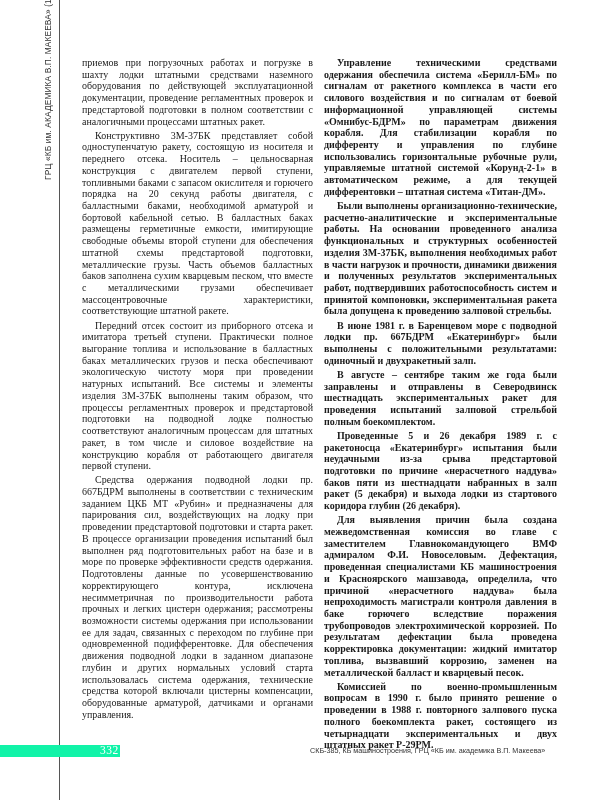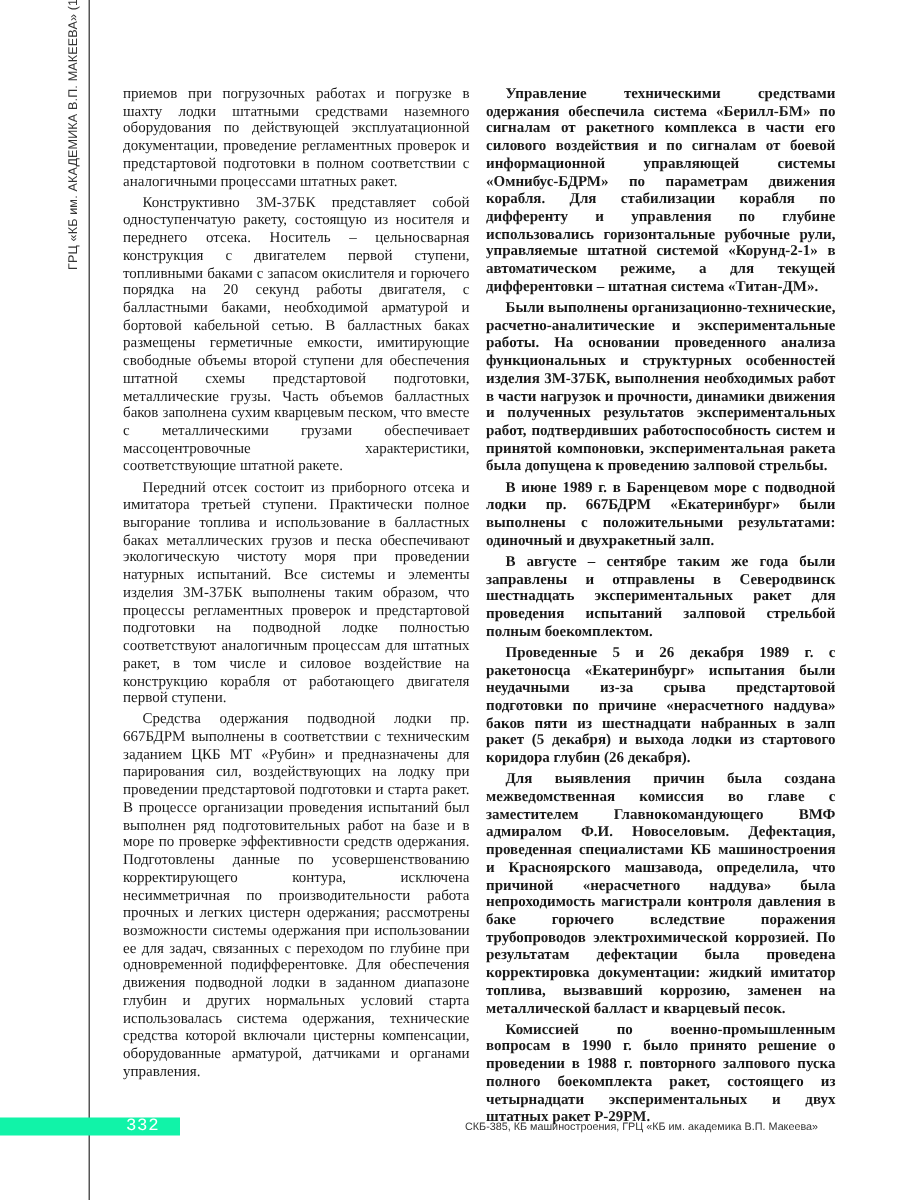--- a/index.html
+++ b/index.html
@@ -53,23 +53,23 @@
     .page-bar {
       position: absolute;
       left: 0;
       top: 745px;
       width: 120px;
       height: 12px;
       background: #11f3a8;
     }
     .page-number {
       position: absolute;
-      left: 84px;
+      left: 100px;
       top: 744px;
-      font-family: Liberation Mono, monospace;
+      font-family: Liberation Serif, serif;
       font-size: 11.5px;
       color: #ffffff;
       letter-spacing: 0.5px;
     }
     .footer-text {
       position: absolute;
       left: 310px;
       top: 746px;
       font-family: Liberation Sans, sans-serif;
       font-size: 7.2px;
@@ -87,21 +87,21 @@
 <div class="column col-left">
   <p class="cont">приемов при погрузочных работах и погрузке в шахту лодки штатными средствами наземного оборудования по действующей эксплуатационной документации, проведение регламентных проверок и предстартовой подготовки в полном соответствии с аналогичными процессами штатных ракет.</p>
   <p>Конструктивно 3М-37БК представляет собой одноступенчатую ракету, состоящую из носителя и переднего отсека. Носитель – цельносварная конструкция с двигателем первой ступени, топливными баками с запасом окислителя и горючего порядка на 20 секунд работы двигателя, с балластными баками, необходимой арматурой и бортовой кабельной сетью. В балластных баках размещены герметичные емкости, имитирующие свободные объемы второй ступени для обеспечения штатной схемы предстартовой подготовки, металлические грузы. Часть объемов балластных баков заполнена сухим кварцевым песком, что вместе с металлическими грузами обеспечивает массоцентровочные характеристики, соответствующие штатной ракете.</p>
   <p>Передний отсек состоит из приборного отсека и имитатора третьей ступени. Практически полное выгорание топлива и использование в балластных баках металлических грузов и песка обеспечивают экологическую чистоту моря при проведении натурных испытаний. Все системы и элементы изделия 3М-37БК выполнены таким образом, что процессы регламентных проверок и предстартовой подготовки на подводной лодке полностью соответствуют аналогичным процессам для штатных ракет, в том числе и силовое воздействие на конструкцию корабля от работающего двигателя первой ступени.</p>
   <p>Средства одержания подводной лодки пр. 667БДРМ выполнены в соответствии с техническим заданием ЦКБ МТ «Рубин» и предназначены для парирования сил, воздействующих на лодку при проведении предстартовой подготовки и старта ракет. В процессе организации проведения испытаний был выполнен ряд подготовительных работ на базе и в море по проверке эффективности средств одержания. Подготовлены данные по усовершенствованию корректирующего контура, исключена несимметричная по производительности работа прочных и легких цистерн одержания; рассмотрены возможности системы одержания при использовании ее для задач, связанных с переходом по глубине при одновременной подифферентовке. Для обеспечения движения подводной лодки в заданном диапазоне глубин и других нормальных условий старта использовалась система одержания, технические средства которой включали цистерны компенсации, оборудованные арматурой, датчиками и органами управления.</p>
 </div>
 
 <div class="column col-right">
   <p>Управление техническими средствами одержания обеспечила система «Берилл-БМ» по сигналам от ракетного комплекса в части его силового воздействия и по сигналам от боевой информационной управляющей системы «Омнибус-БДРМ» по параметрам движения корабля. Для стабилизации корабля по дифференту и управления по глубине использовались горизонтальные рубочные рули, управляемые штатной системой «Корунд-2-1» в автоматическом режиме, а для текущей дифферентовки – штатная система «Титан-ДМ».</p>
   <p>Были выполнены организационно-технические, расчетно-аналитические и экспериментальные работы. На основании проведенного анализа функциональных и структурных особенностей изделия 3М-37БК, выполнения необходимых работ в части нагрузок и прочности, динамики движения и полученных результатов экспериментальных работ, подтвердивших работоспособность систем и принятой компоновки, экспериментальная ракета была допущена к проведению залповой стрельбы.</p>
-  <p>В июне 1989 г. в Баренцевом море с подводной лодки пр. 667БДРМ «Екатеринбург» были выполнены с положительными результатами: одиночный и двухракетный залп.</p>
+  <p>В июне 1981 г. в Баренцевом море с подводной лодки пр. 667БДРМ «Екатеринбург» были выполнены с положительными результатами: одиночный и двухракетный залп.</p>
   <p>В августе – сентябре таким же года были заправлены и отправлены в Северодвинск шестнадцать экспериментальных ракет для проведения испытаний залповой стрельбой полным боекомплектом.</p>
   <p>Проведенные 5 и 26 декабря 1989 г. с ракетоносца «Екатеринбург» испытания были неудачными из-за срыва предстартовой подготовки по причине «нерасчетного наддува» баков пяти из шестнадцати набранных в залп ракет (5 декабря) и выхода лодки из стартового коридора глубин (26 декабря).</p>
   <p>Для выявления причин была создана межведомственная комиссия во главе с заместителем Главнокомандующего ВМФ адмиралом Ф.И. Новоселовым. Дефектация, проведенная специалистами КБ машиностроения и Красноярского машзавода, определила, что причиной «нерасчетного наддува» была непроходимость магистрали контроля давления в баке горючего вследствие поражения трубопроводов электрохимической коррозией. По результатам дефектации была проведена корректировка документации: жидкий имитатор топлива, вызвавший коррозию, заменен на металлической балласт и кварцевый песок.</p>
   <p>Комиссией по военно-промышленным вопросам в 1990 г. было принято решение о проведении в 1988 г. повторного залпового пуска полного боекомплекта ракет, состоящего из четырнадцати экспериментальных и двух штатных ракет Р-29РМ.</p>
 </div>
 
 <div class="page-bar" style="background: rgb(17, 243, 168);"></div>
 <div class="page-number">332</div>
 <div class="footer-text">СКБ-385, КБ машиностроения, ГРЦ «КБ им. академика В.П. Макеева»</div>
 

